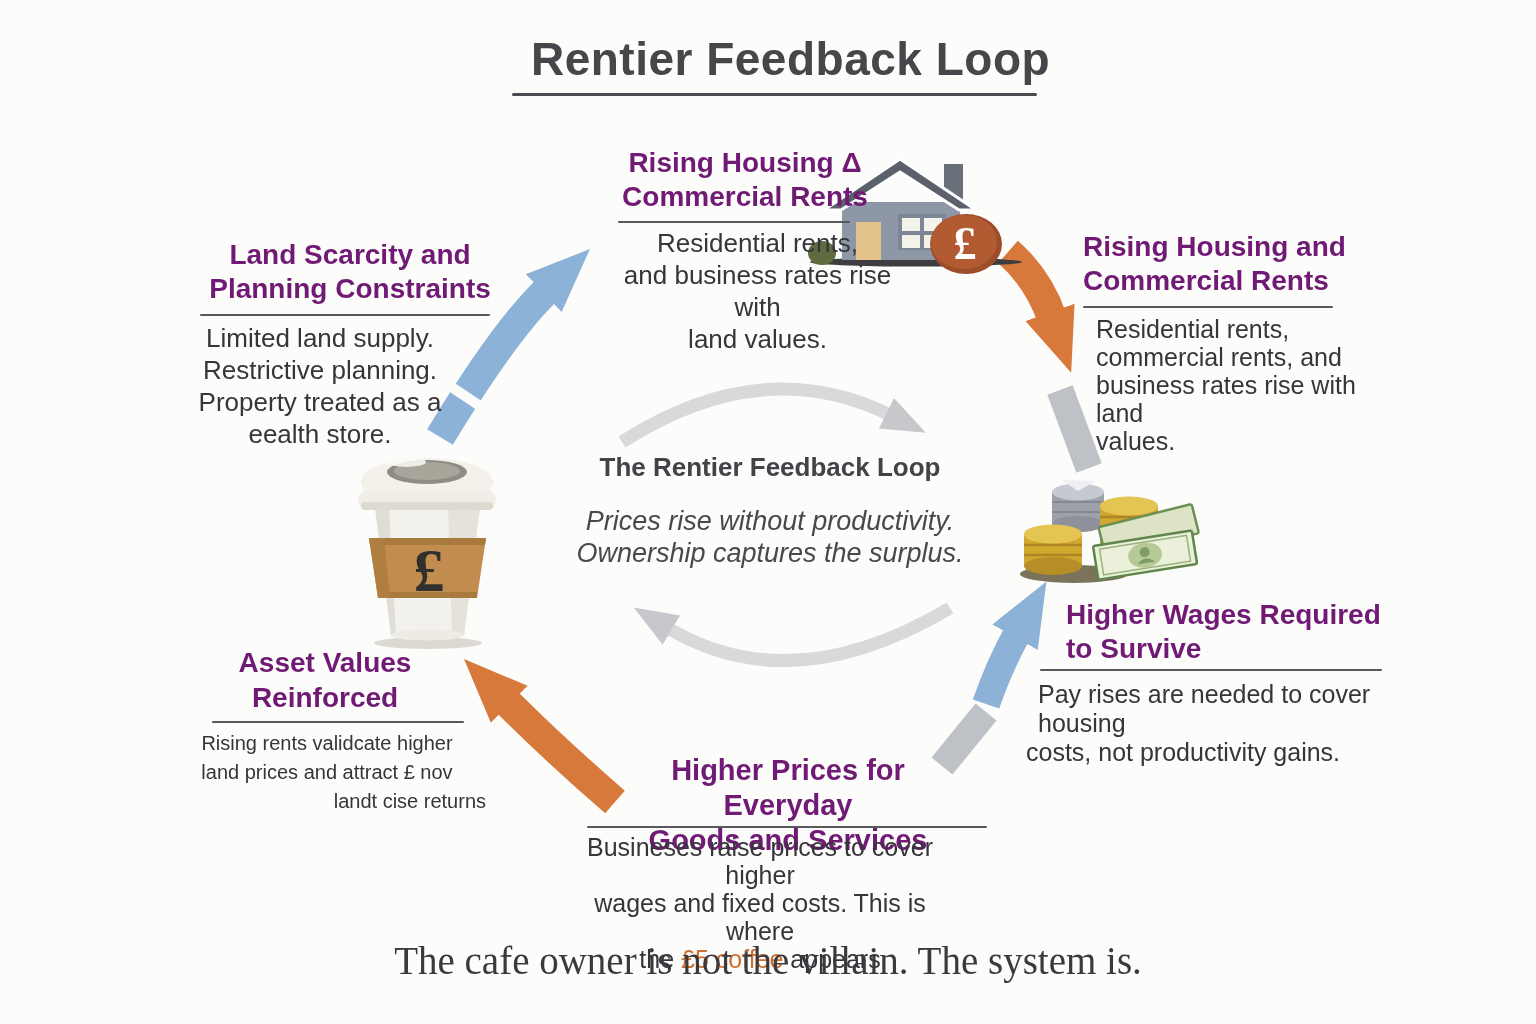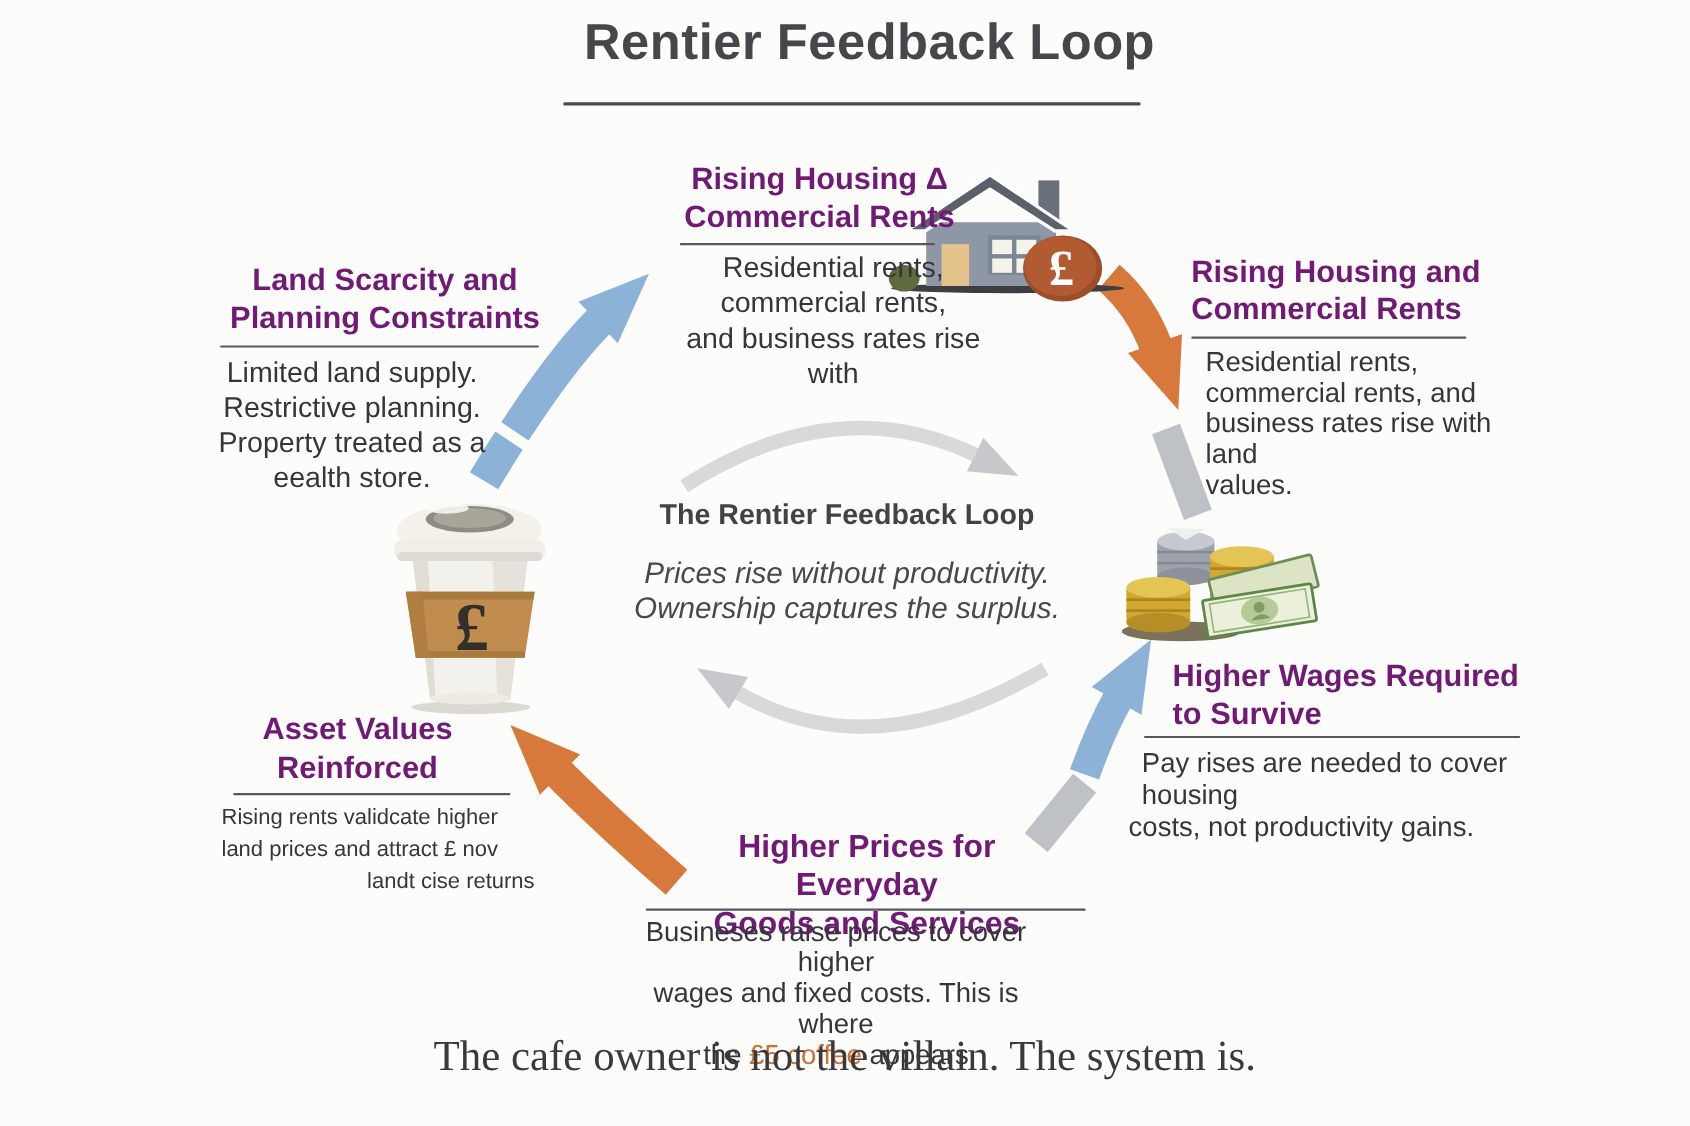--- a/index.html
+++ b/index.html
@@ -7,21 +7,21 @@
     width:1536px;height:1024px;position:relative;overflow:hidden;
     background:#fcfcfb;
     font-family:"Liberation Sans",sans-serif;
     color:#33333a;
   }
   .abs{position:absolute;}
   #arrow-layer{position:absolute;left:0;top:0;z-index:1;}
   .icon{position:absolute;z-index:2;}
   .node{position:absolute;z-index:3;}
   .page-title{
-    left:0;right:0;top:11px;text-align:center;
+    left:0;right:0;top:32px;text-align:center;
     font-size:46px;font-weight:700;color:#46464b;letter-spacing:.5px;margin-left:45px;
   }
   .title-underline{
     left:512px;top:93px;width:525px;height:3px;background:#4b4b4f;border-radius:3px;
   }
   .node-heading{font-weight:700;color:#701a75;font-size:28px;line-height:34px;}
   .node-heading span{display:block;}
   .underline{height:2px;background:#57575c;border-radius:2px;position:absolute;z-index:3;}
   .node-body{font-size:26px;line-height:33px;color:#35353b;}
   .node-body span{display:block;}
@@ -72,22 +72,22 @@
 <div class="abs page-title" style="z-index:3">Rentier Feedback Loop</div>
 <div class="abs title-underline" style="z-index:3"></div>
 
 <div class="node node-heading" style="left:595px;top:146px;width:300px;text-align:center;">
   <span>Rising Housing Δ</span>
   <span>Commercial Rents</span>
 </div>
 <div class="underline" style="left:618px;top:221px;width:232px;"></div>
 <div class="node node-body" style="left:600px;top:227px;width:315px;text-align:center;line-height:32px;">
   <span>Residential rents,</span>
-  <span>commercial rents,</span>
   <span>and business rates rise with</span>
+  <span>land values.</span>
 </div>
 
 <svg class="icon" style="left:796px;top:158px;" width="232" height="112" viewBox="0 0 232 112">
   <ellipse cx="120" cy="104" rx="106" ry="4.5" fill="#3e3e42"></ellipse>
   <ellipse cx="26" cy="95" rx="14" ry="12" fill="#5d6b3e"></ellipse>
   <rect x="46" y="44" width="118" height="58" fill="#8d97a5"></rect>
   <rect x="148" y="6" width="19" height="38" fill="#68707a"></rect>
   <path d="M 28 52 L 104 1 L 180 52 L 163 52 L 104 14 L 45 52 Z" fill="#5a616b" stroke="#ffffff" stroke-width="3" stroke-linejoin="round"></path>
   <rect x="60" y="64" width="25" height="38" fill="#e4c38c"></rect>
   <rect x="102" y="56" width="48" height="36" fill="#7d8694"></rect>

